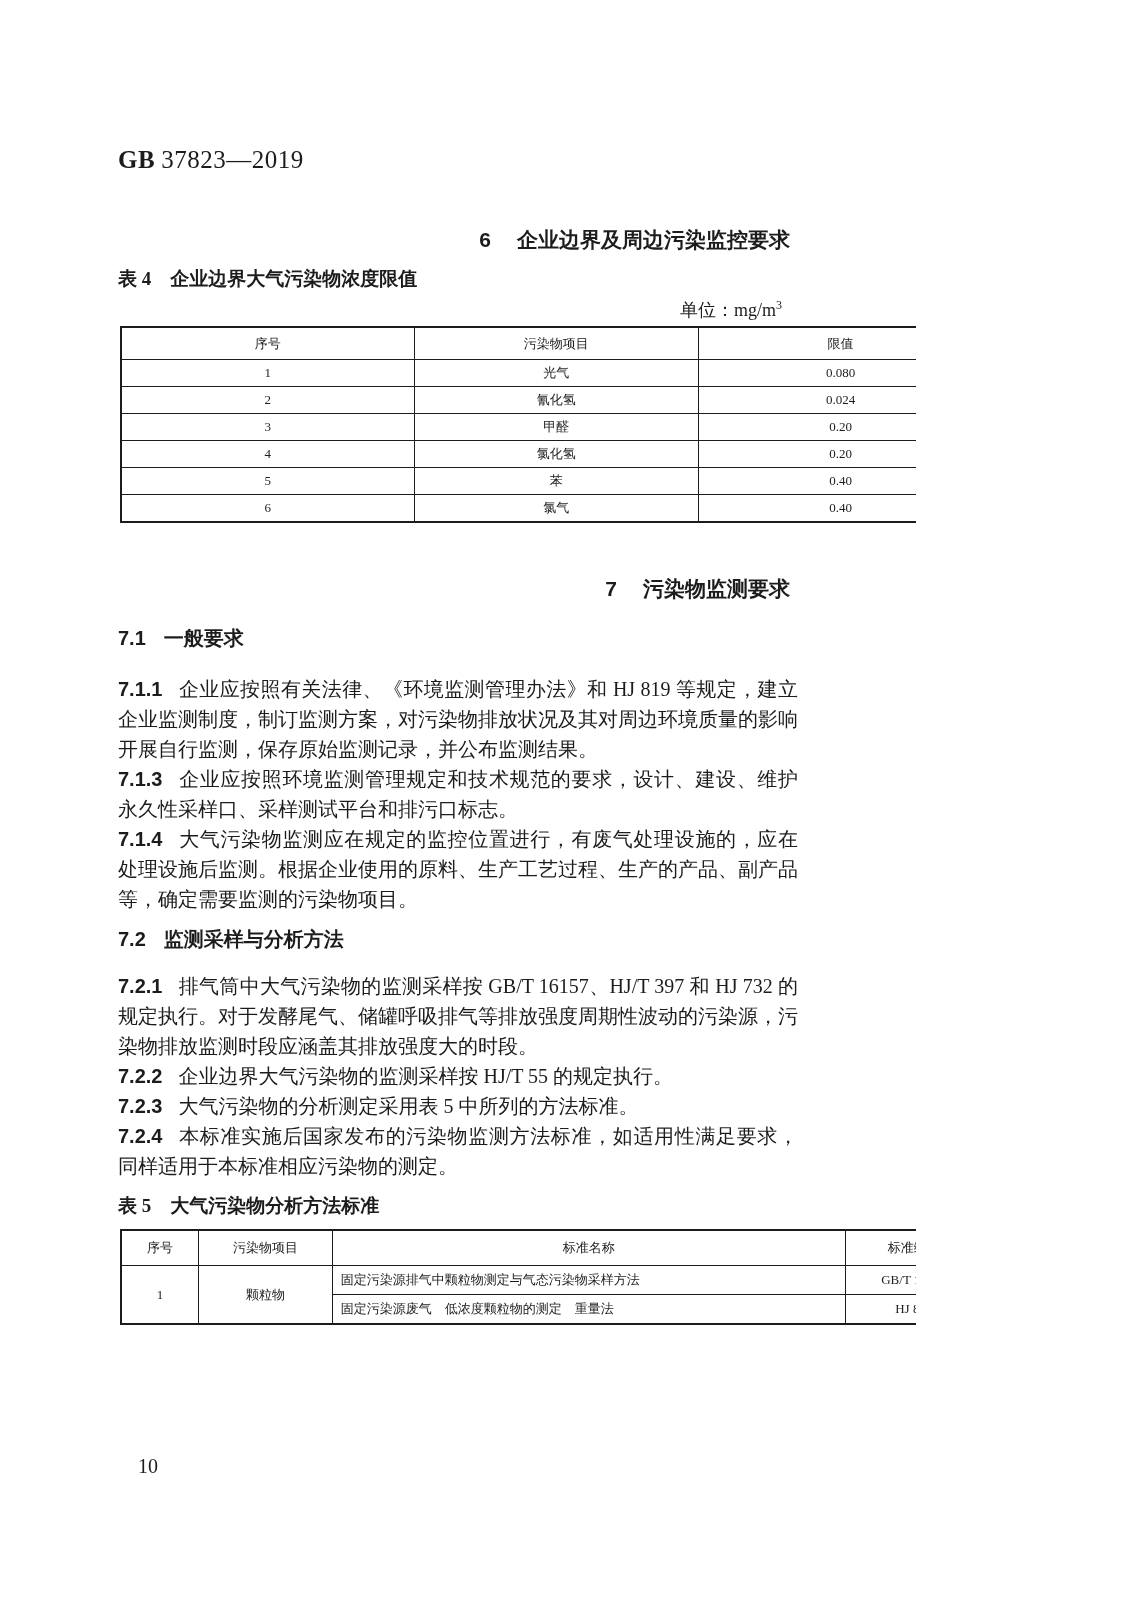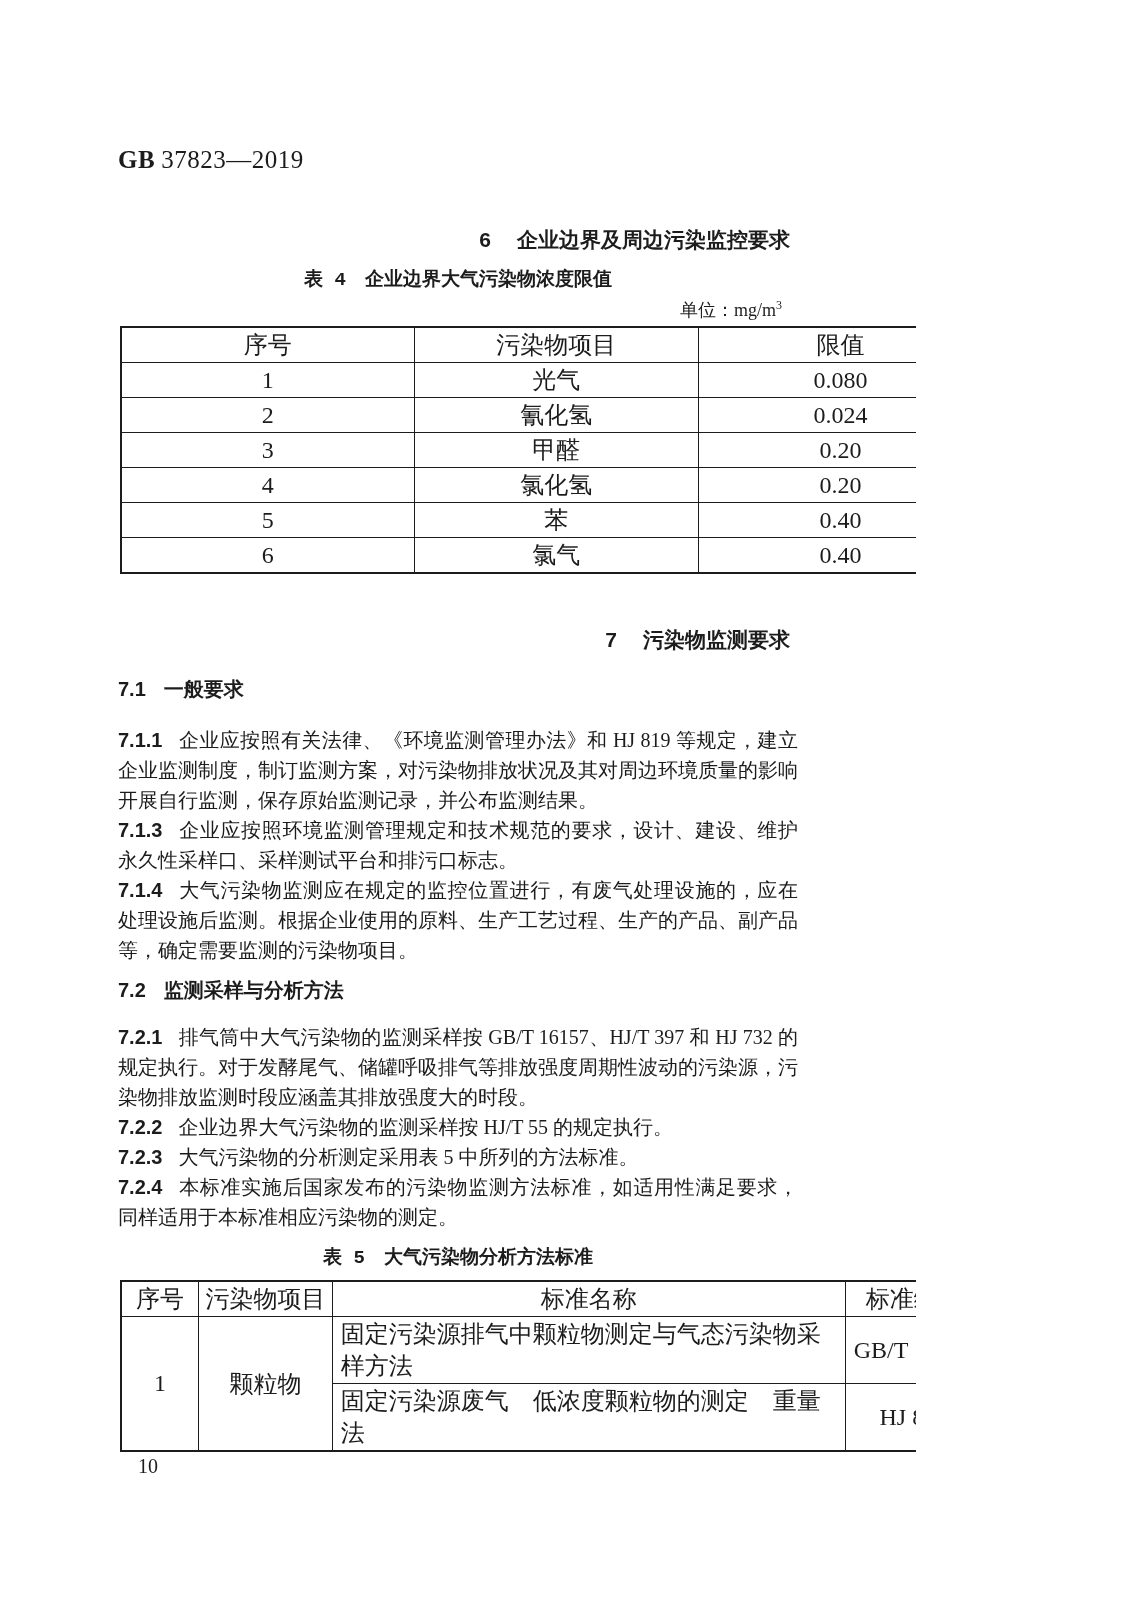--- a/index.html
+++ b/index.html
@@ -57,22 +57,22 @@
   }
   p.clause .c-num {
     font-family: "Liberation Sans", "DejaVu Sans", sans-serif;
     font-weight: bold;
     margin-right: 16px;
   }
 
   
   .tbl-caption {
     margin-top: 12px;
-    text-align: center;
-    font-family: Liberation Mono, monospace;
+    text-align: left;
+    font-family: Liberation Serif, serif;
     font-weight: bold;
     font-size: 19px;
   }
   .t5-caption { }
 
   
   .unit-line {
     margin-top: 6px;
     text-align: right;
     font-size: 18px;
@@ -86,21 +86,21 @@
     margin-left: 2px;
     width: 864px;
     border-collapse: collapse;
     border: 2.5px solid #1c1c1c;
     table-layout: fixed;
   }
   table.tbl th, table.tbl td {
     border: 1px solid #1c1c1c;
     text-align: center;
     vertical-align: middle;
-    font-size: 24px;
+    font-size: 13px;
     font-weight: normal;
     padding: 1px 6px;
     overflow: hidden;
   }
   table.t4 th { height: 29px; }
   table.t4 td { height: 24px; }
   table.t5 { margin-top: 10px; }
   table.t5 th { height: 32px; }
   table.t5 td { height: 26px; }
   table.t5 td.name-cell { text-align: left; padding-left: 8px; }

